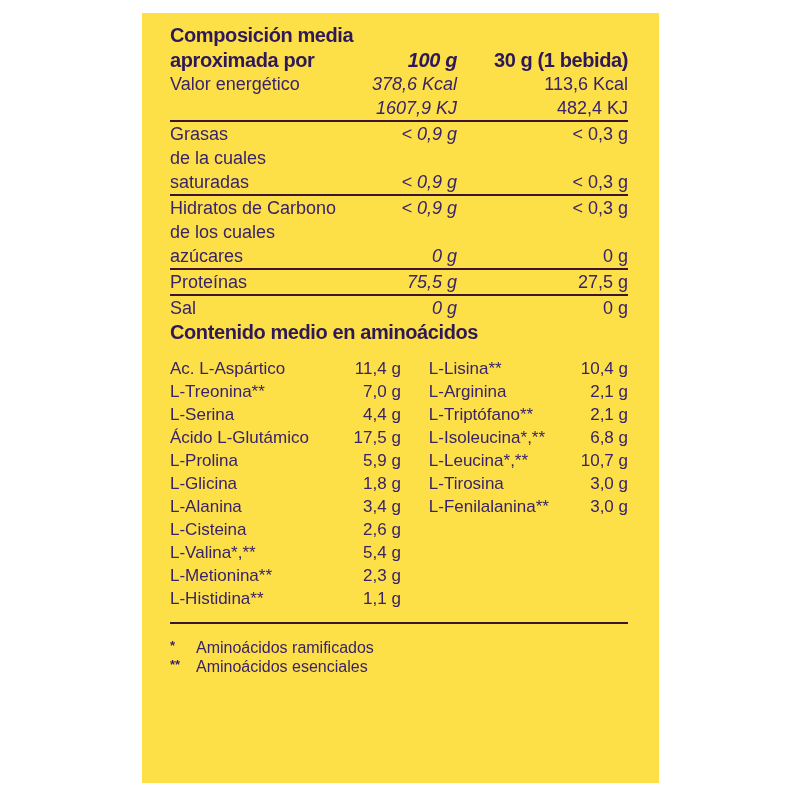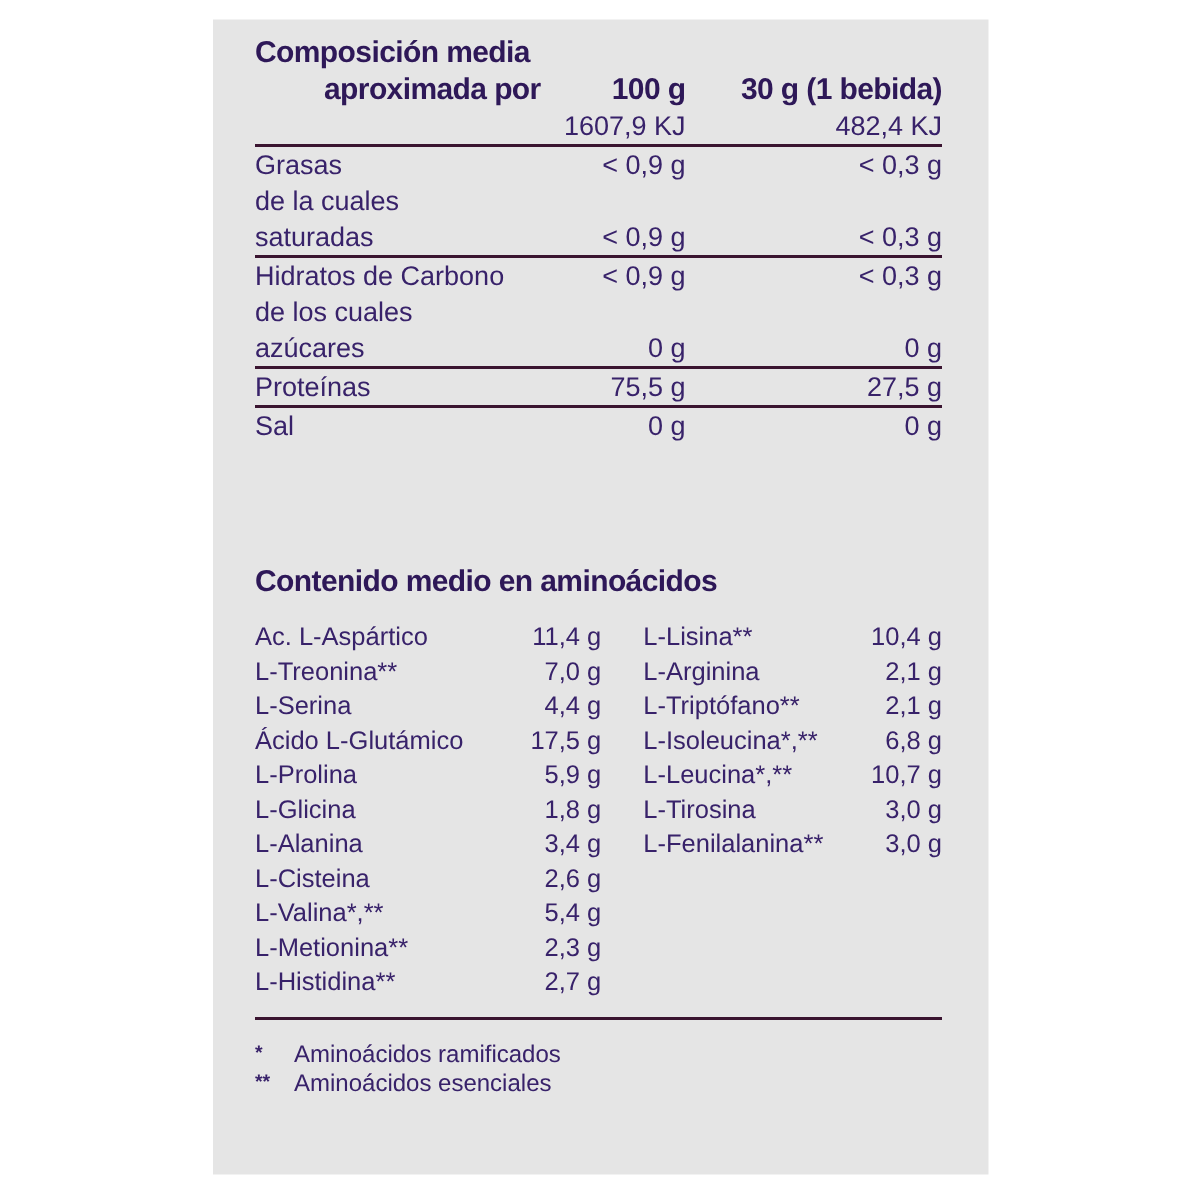--- a/index.html
+++ b/index.html
@@ -10,62 +10,60 @@
     background: #ffffff;
     font-family: "Liberation Sans", sans-serif;
     overflow: hidden;
   }
   .panel {
     position: absolute;
     left: 142px;
     top: 13px;
     width: 517px;
     height: 770px;
-    background: #e5e5e5;
+    background: #fde047;
     color: #38226A;
     padding: 9px 31px 0 28px;
     box-sizing: border-box;
   }
   .bold-title {
     font-weight: bold;
     font-size: 20px;
     line-height: 26px;
     color: #2E1858;
     letter-spacing: -0.4px;
   }
   .hdr-row {
     position: relative;
     height: 24px;
     line-height: 24px;
     font-weight: bold;
     font-size: 20px;
     color: #2E1858;
     letter-spacing: -0.4px;
-    margin-left: 46px;
   }
   .crow {
     position: relative;
     height: 24px;
     line-height: 24px;
     font-size: 18px;
     white-space: nowrap;
   }
-  .cv1 { position: absolute; right: 171px; top: 0; white-space: nowrap; }
+  .cv1 { position: absolute; right: 171px; top: 0; white-space: nowrap; font-style: italic; }
   .cv2 { position: absolute; right: 0; top: 0; white-space: nowrap; }
   .rule {
     height: 2px;
     background: #3A1430;
   }
   .amino-title {
     font-weight: bold;
     font-size: 20px;
     line-height: 25px;
     color: #2E1858;
     letter-spacing: -0.4px;
-    margin-top: 80px;
   }
   .amino-wrap {
     display: flex;
     justify-content: flex-start;
     margin-top: 12px;
   }
   .amino-col-left  { width: 233px; }
   .amino-col-right { width: 201px; margin-left: 28px; }
   .arow {
     display: flex;
@@ -97,20 +95,25 @@
 <div class="panel">
 
   <div class="bold-title">Composición media</div>
   <div class="hdr-row">
     <span>aproximada por</span>
     <span class="cv1">100 g</span>
     <span class="cv2">30 g (1 bebida)</span>
   </div>
 
   <div class="crow">
+    <span>Valor energético</span>
+    <span class="cv1">378,6 Kcal</span>
+    <span class="cv2">113,6 Kcal</span>
+  </div>
+  <div class="crow">
     <span></span>
     <span class="cv1">1607,9 KJ</span>
     <span class="cv2">482,4 KJ</span>
   </div>
   <div class="rule"></div>
   <div class="crow">
     <span>Grasas</span>
     <span class="cv1">&lt; 0,9 g</span>
     <span class="cv2">&lt; 0,3 g</span>
   </div>
@@ -194,21 +197,21 @@
       <div class="arow">
         <span>L-Valina*,**</span>
         <span>5,4 g</span>
       </div>
       <div class="arow">
         <span>L-Metionina**</span>
         <span>2,3 g</span>
       </div>
       <div class="arow">
         <span>L-Histidina**</span>
-        <span>2,7 g</span>
+        <span>1,1 g</span>
       </div>
     </div>
     <div class="amino-col-right">
       <div class="arow">
         <span>L-Lisina**</span>
         <span>10,4 g</span>
       </div>
       <div class="arow">
         <span>L-Arginina</span>
         <span>2,1 g</span>

